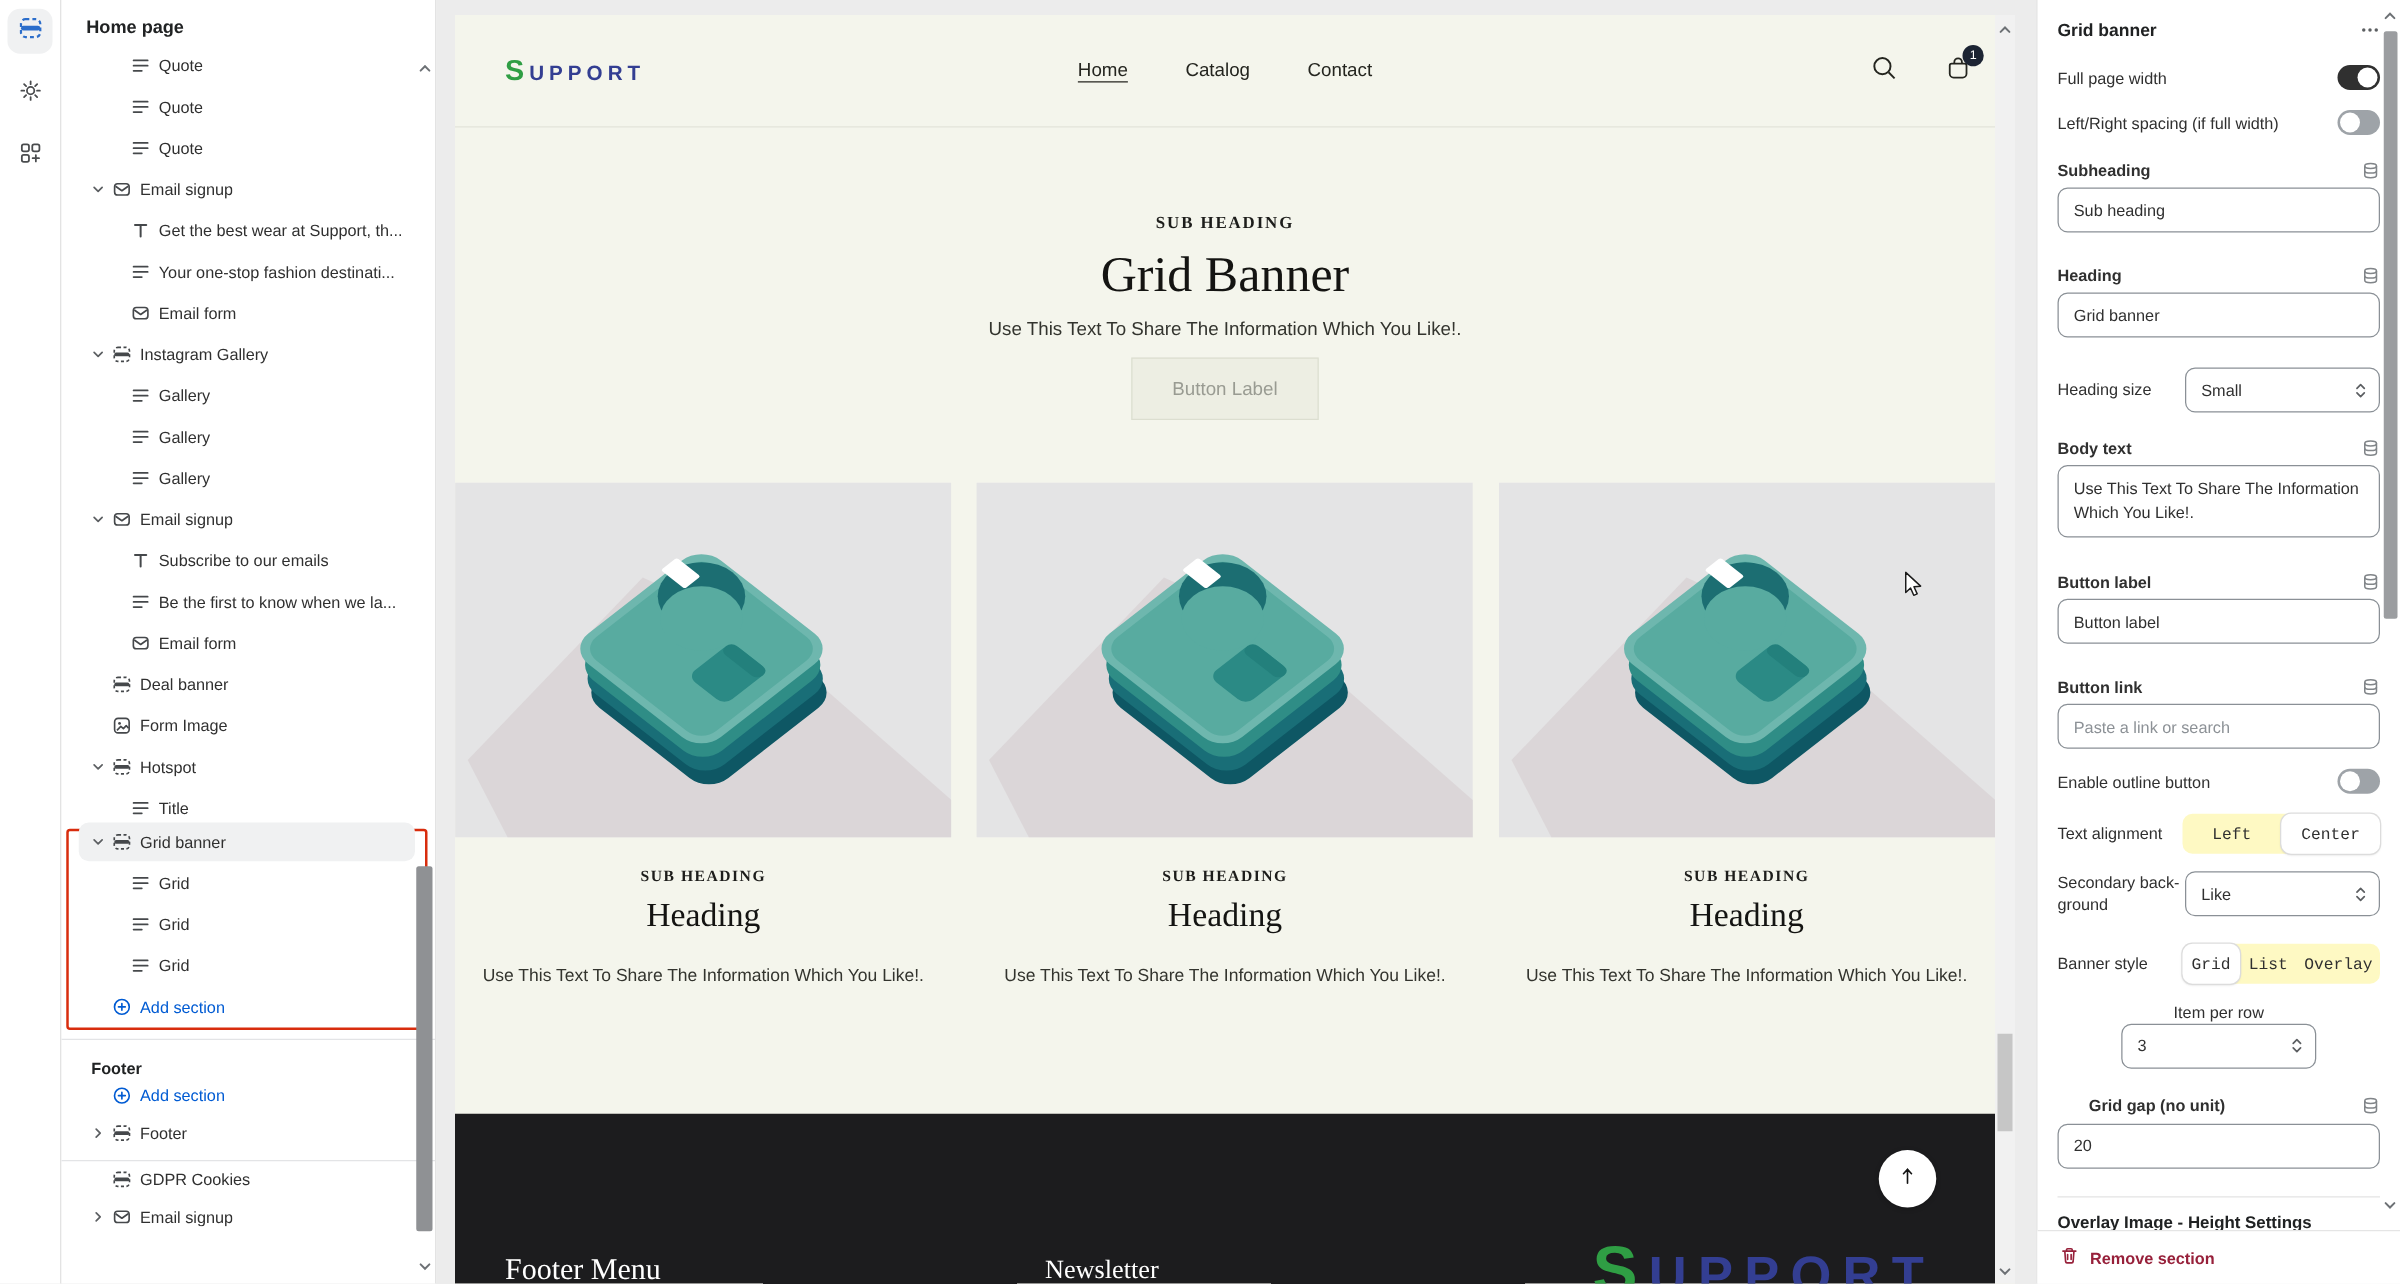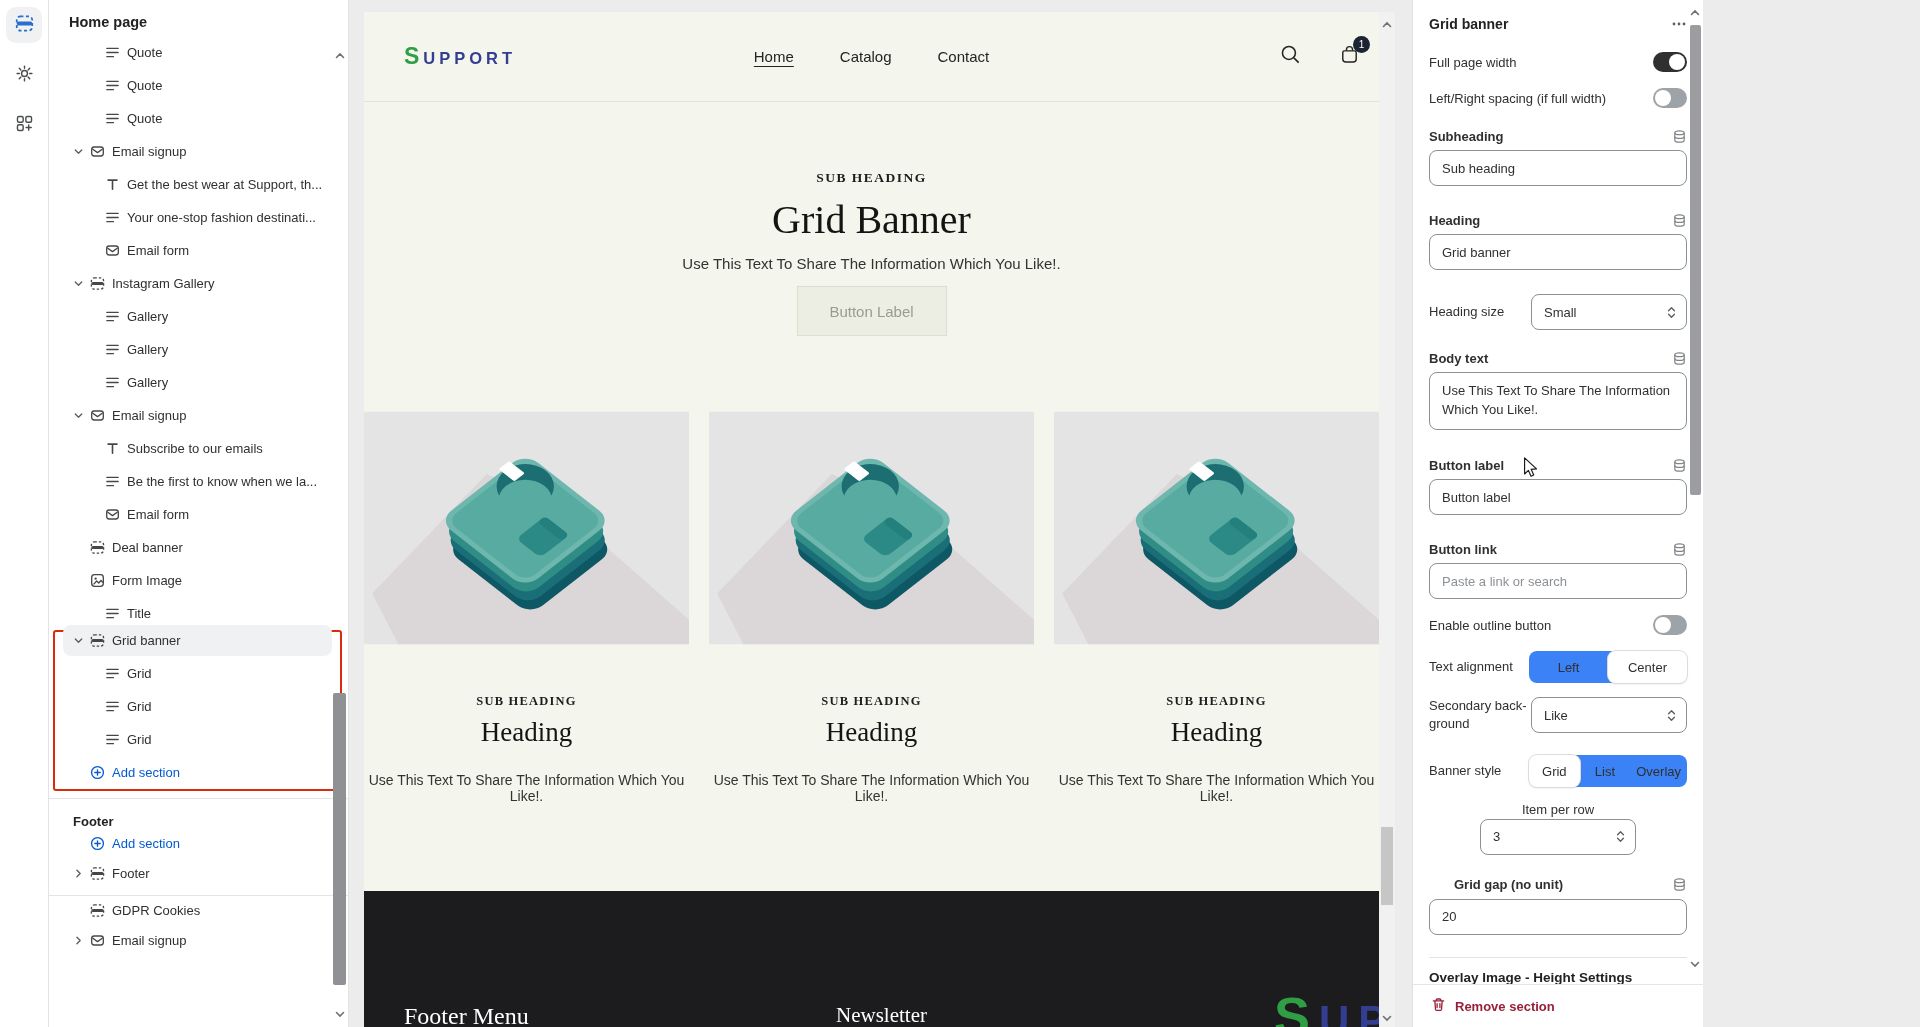--- a/index.html
+++ b/index.html
@@ -1,18 +1,18 @@
 <!DOCTYPE html>
 <html><head>
 <meta charset="utf-8">
 <style>
   * { margin:0; padding:0; box-sizing:border-box; }
   html,body { width:1920px; height:1027px; overflow:hidden; background:#ececec;
               font-family:"Liberation Sans", sans-serif; }
-  .app { display:flex; width:1703px; height:1027px; }
+  .app { display:flex; width:1920px; height:1027px; }
 
   
   .rail { width:49px; background:#fff; border-right:1px solid #e3e3e3; padding-top:7px;
           display:flex; flex-direction:column; align-items:center; gap:14px; z-index:5; }
   .rail-btn { width:36px; height:36px; border-radius:10px; display:flex; align-items:center;
               justify-content:center; color:#4a4c4e; cursor:pointer; }
   .rail-btn svg { width:19px; height:19px; }
   .rail-btn.active { background:#f0f1f2; color:#2c6ecb; }
 
   
@@ -114,21 +114,21 @@
   .text-input, textarea.text-input { width:100%; height:36px; border:1px solid #8a9096; border-radius:8px;
         padding:0 12px; font-size:13px; color:#303030; background:#fff; outline:none;
         font-family:"Liberation Sans", sans-serif; }
   .text-input::placeholder { color:#8c9196; }
   textarea.text-input { height:58px; padding:9px 12px; resize:none; line-height:1.45; }
   .inline-row { display:flex; justify-content:space-between; align-items:center; }
   .inline-label { max-width:100px; line-height:1.35; }
   .select { width:156px; height:36px; border:1px solid #8a9096; border-radius:8px; background:#fff;
             display:flex; align-items:center; justify-content:space-between; padding:0 9px 0 12px; cursor:pointer; }
   .stepper { color:#5c5f62; display:flex; } .stepper svg { width:11px; height:15px; }
-  .seg { width:158px; height:32px; background:#3b82f6; border-radius:8px; display:flex; }
+  .seg { width:158px; height:32px; background:#fef9c3; border-radius:8px; display:flex;font-family:Liberation Mono, monospace; }
   .seg-opt { flex:1; display:flex; align-items:center; justify-content:center; border-radius:8px;
              font-size:13px; color:#303030; cursor:pointer; padding:0 6px; white-space:nowrap; }
   .seg-opt.selected { background:#fff; box-shadow:0 0 0 1px #dcdcdc, 0 1px 2px rgba(0,0,0,.18); }
   .panel-divider { height:1px; background:#e3e3e3; margin-top:22px; }
   .overlay-heading { margin-top:12px; font-weight:700; font-size:13.5px; color:#202223; cursor:pointer; }
   .panel-footer { position:absolute; left:0; right:0; bottom:0; height:43px; border-top:1px solid #e5e5e5;
                   display:flex; align-items:center; gap:9px; padding-left:18px; color:#97203a;
                   font-weight:600; cursor:pointer; background:#fff; }
   .panel-footer svg { width:15px; height:15px; }
   .panel-thumb { position:absolute; right:2px; top:25px; width:11px; height:470px; background:#9b9da0; border-radius:2px; }
@@ -329,20 +329,34 @@
         <div class="row">
           <span class="chev"></span>
           <span class="t-icon">
             <svg viewBox="0 0 16 16" fill="none" stroke="currentColor" stroke-width="1.4">
               <rect x="1.8" y="1.8" width="12.4" height="12.4" rx="3"></rect>
               <circle cx="6" cy="6.1" r="1.2" fill="currentColor" stroke="none"></circle>
               <path d="M3.8 12.1l3.3-3.5 2.2 2 2.4-2.6 2 2.2" stroke-linejoin="round"></path>
             </svg>
           </span>
           <span class="t-label">Form Image</span>
+        </div>
+        <div class="row">
+          <span class="chev">
+            <svg viewBox="0 0 12 12" fill="none" stroke="currentColor" stroke-width="1.5" stroke-linecap="round" stroke-linejoin="round">
+              <path d="M2.5 4.3L6 7.8l3.5-3.5"></path>
+            </svg>
+          </span>
+          <span class="t-icon">
+            <svg viewBox="0 0 16 16" fill="none" stroke="currentColor">
+              <rect x="1.5" y="2" width="13" height="12" rx="3.2" stroke-width="1.4" stroke-dasharray="2.6 2.1"></rect>
+              <rect x="1.5" y="6.4" width="13" height="3.2" rx="1.6" fill="currentColor" stroke="none"></rect>
+            </svg>
+          </span>
+          <span class="t-label">Hotspot</span>
         </div>
         <div class="row child">
           <span class="chev"></span>
           <span class="t-icon">
             <svg viewBox="0 0 16 16" fill="none" stroke="currentColor" stroke-width="1.5" stroke-linecap="round">
               <path d="M2 3.6h12M2 8h12M2 12.4h7"></path>
             </svg>
           </span>
           <span class="t-label">Title</span>
         </div>

